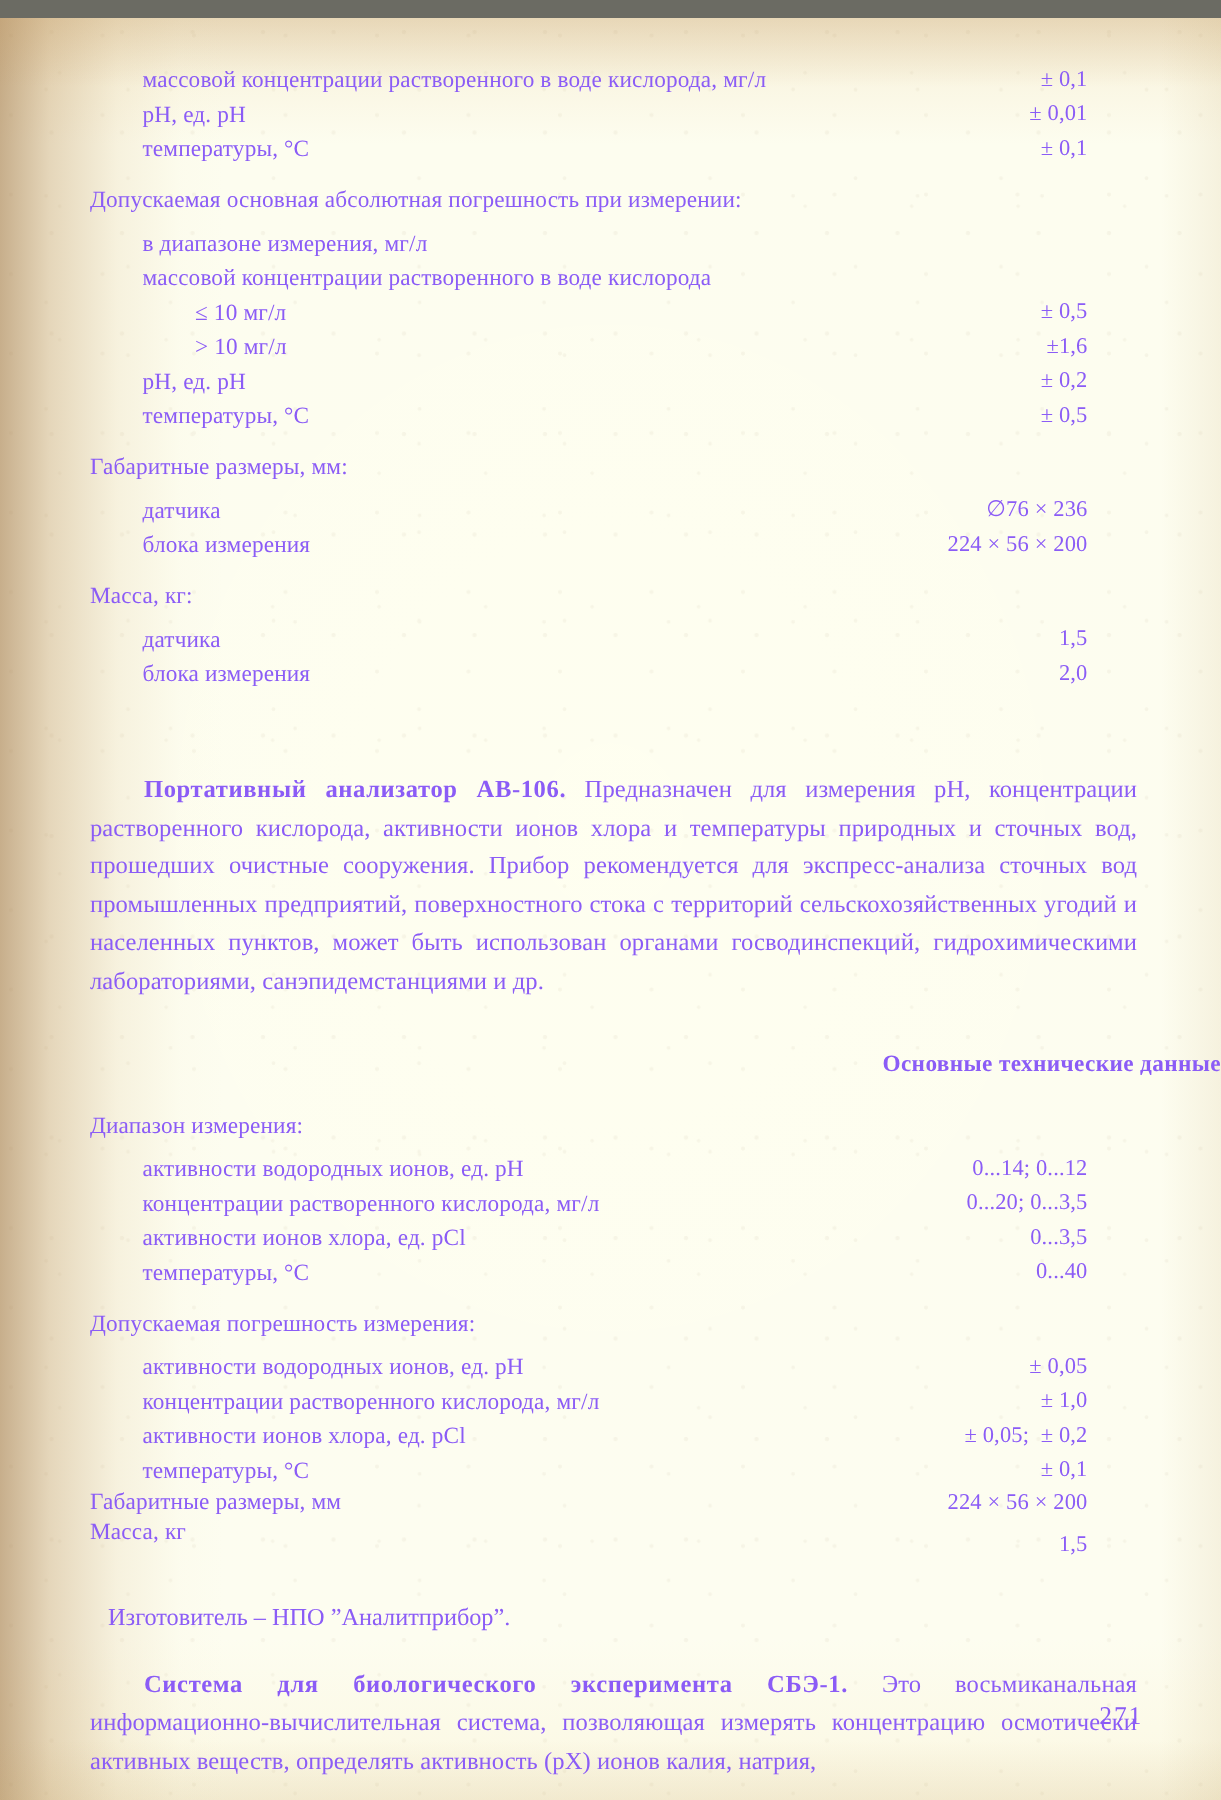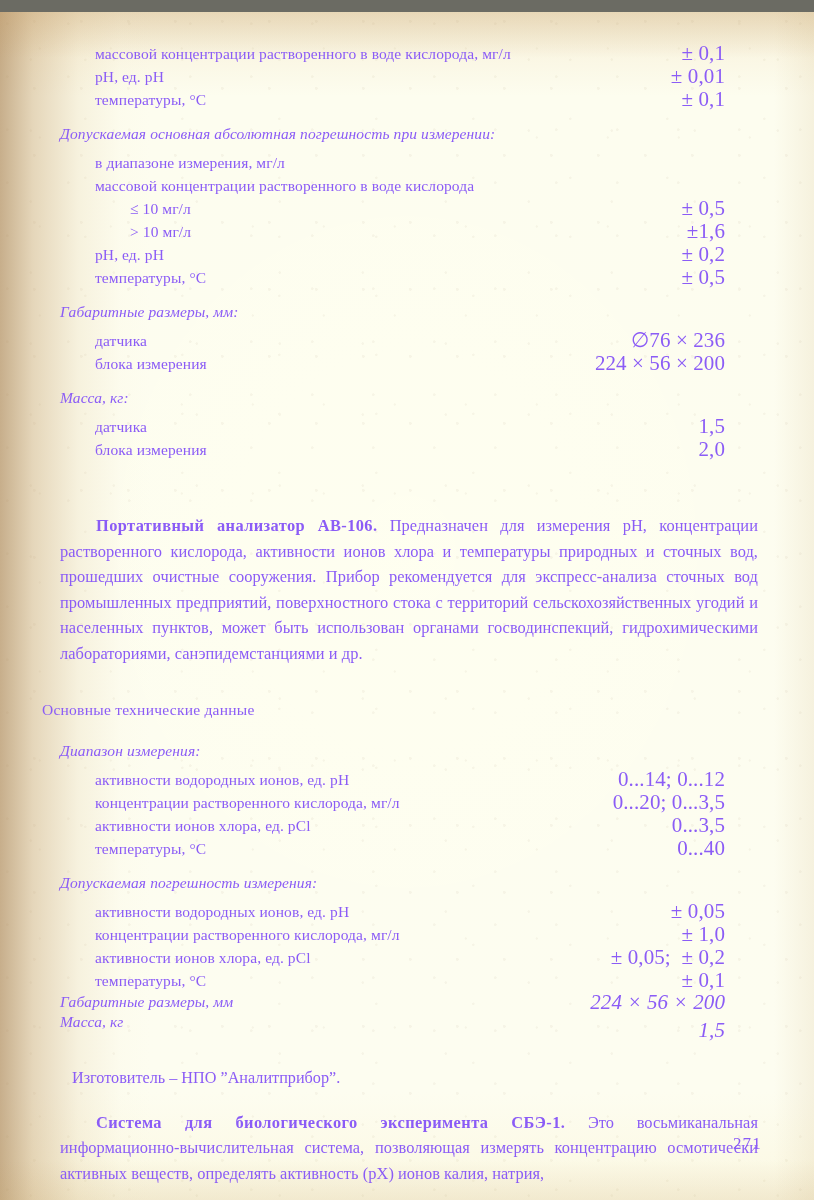--- a/index.html
+++ b/index.html
@@ -76,23 +76,23 @@
     line-height: 23px;
     letter-spacing: 0.1px;
   }
   .spec-row .lbl { white-space: pre; }
   .spec-row .val {
     position: absolute;
     left: 0;
     width: 725px;
     text-align: right;
     white-space: pre;
-    font-size: 21px;
-  }
-  .i0 { padding-left: 60px; font-style: italic; }
+    font-size: 15px;
+  }
+  .i0 { padding-left: 60px; }
   .i1 { padding-left: 95px; }
   .i2 { padding-left: 130px; }
 
   .gap-xs { height: 6px; }
   .gap-sm { height: 11px; }
   .gap-md { height: 20px; }
   .gap-lg { height: 34px; }
 
   
   .para {
@@ -104,24 +104,25 @@
     text-justify: inter-word;
     text-indent: 36px;
     letter-spacing: 0.05px;
   }
   .para .run-in {
     font-weight: bold;
     letter-spacing: 0.4px;
   }
 
   .section-head {
-    padding-left: 42px;
+    padding-left: 60px;
     font-size: 15.5px;
-    font-weight: normal;
+    font-weight: bold;
     letter-spacing: 0.25px;
+    text-align: right;
   }
 
   .plain-line {
     padding-left: 72px;
     font-size: 16.2px;
     line-height: 24px;
   }
 
   .tight { line-height: 20px; }
 

